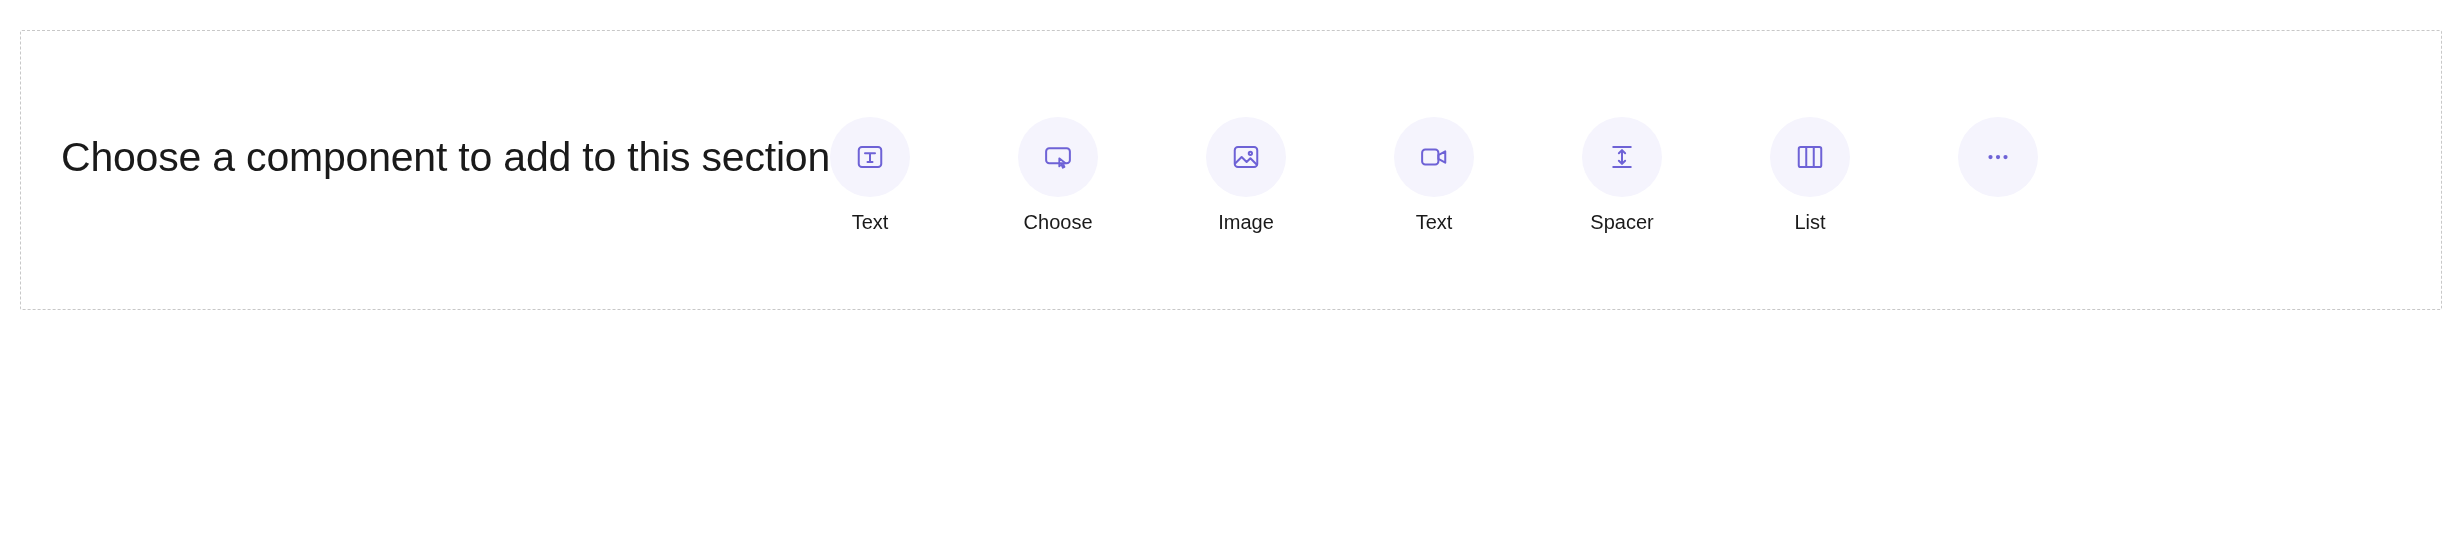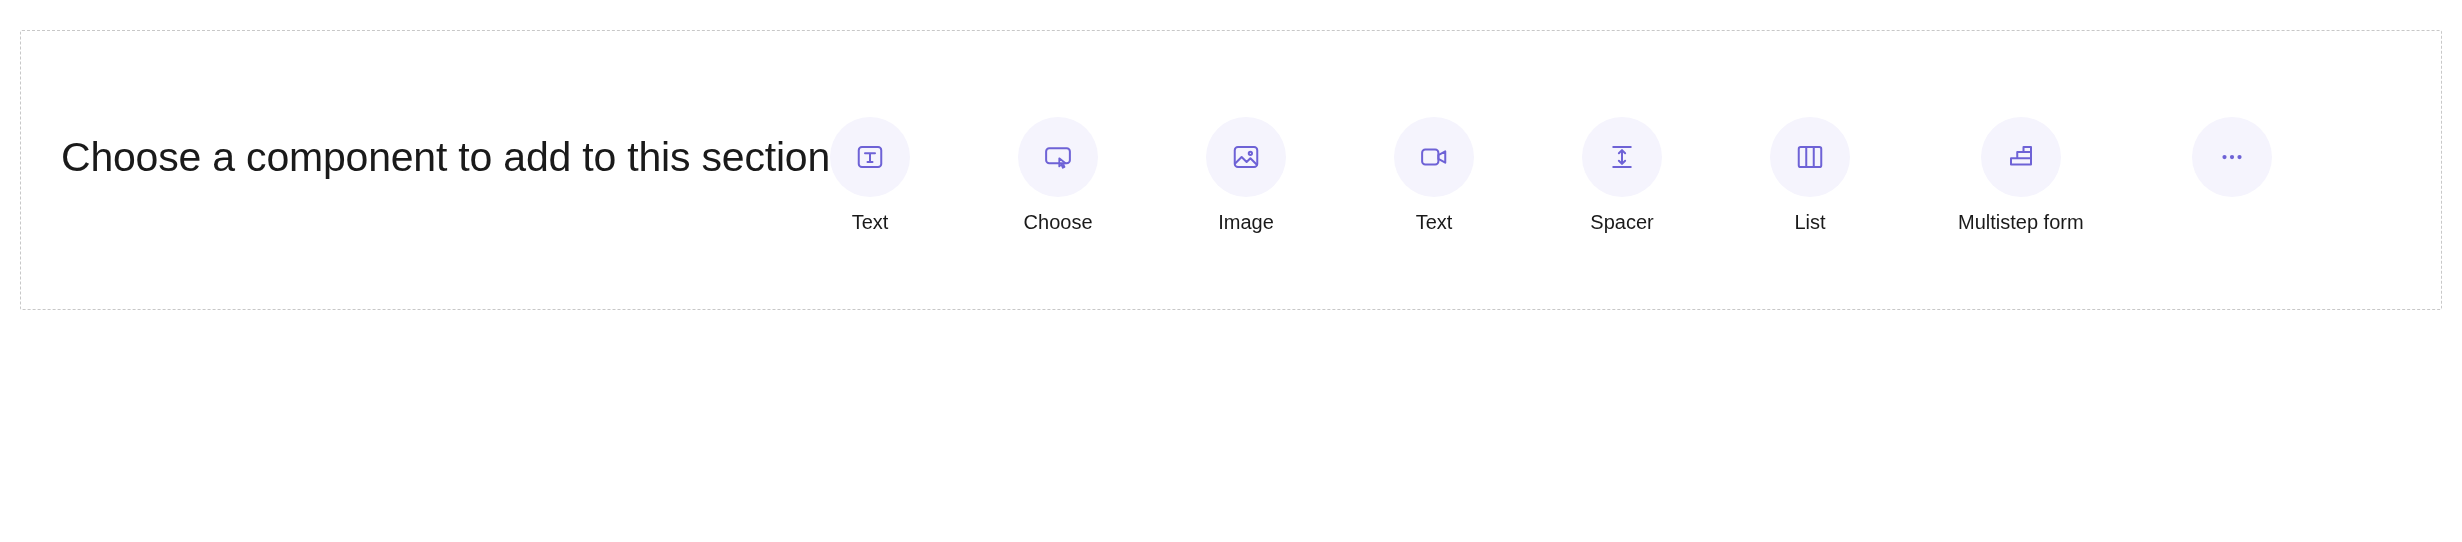--- a/index.html
+++ b/index.html
@@ -137,28 +137,20 @@
         <svg viewBox="0 0 24 24">
           <rect x="3" y="4" width="18" height="16" rx="1.5"></rect>
           <line x1="9" y1="4" x2="9" y2="20"></line>
           <line x1="15" y1="4" x2="15" y2="20"></line>
         </svg>
       </div>
       <span class="component-label">List</span>
     </div>
 
 
-    <div class="component-option">
-      <div class="icon-circle">
-        <svg viewBox="0 0 24 24">
-          <path d="M4 18 v-5 h5 v-5 h5 v-4 h6 v14 z M9 13 h11 M14 8 h6" stroke-linejoin="round"></path>
-        </svg>
-      </div>
-      <span class="component-label">Multistep form</span>
-    </div>
 
     <div class="component-option">
       <div class="icon-circle">
         <svg viewBox="0 0 24 24">
           <circle class="more-dots" cx="6" cy="12" r="1.7"></circle>
           <circle class="more-dots" cx="12" cy="12" r="1.7"></circle>
           <circle class="more-dots" cx="18" cy="12" r="1.7"></circle>
         </svg>
       </div>
       <span class="component-label"></span>

